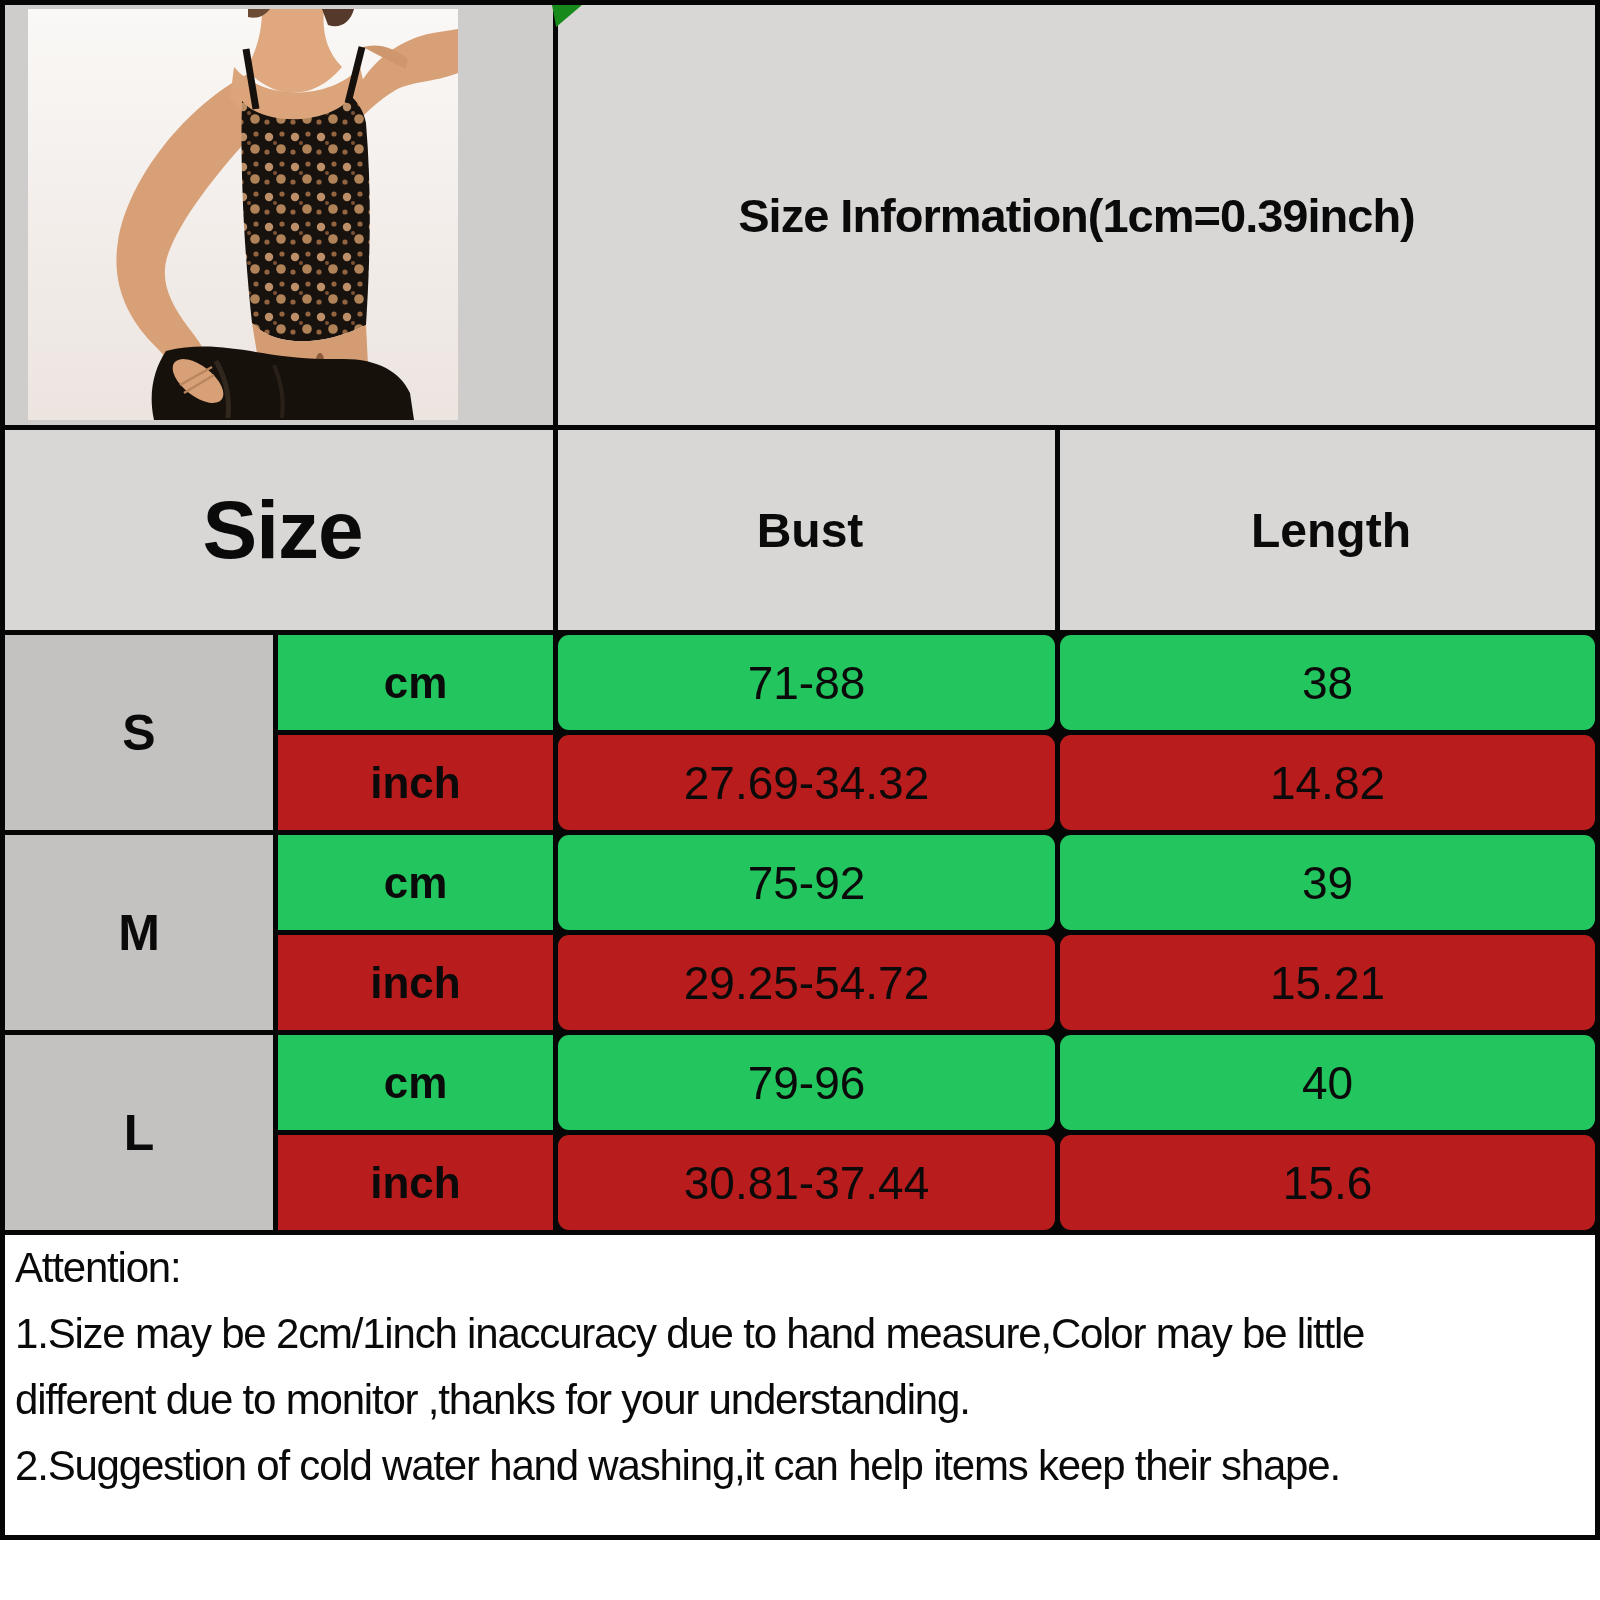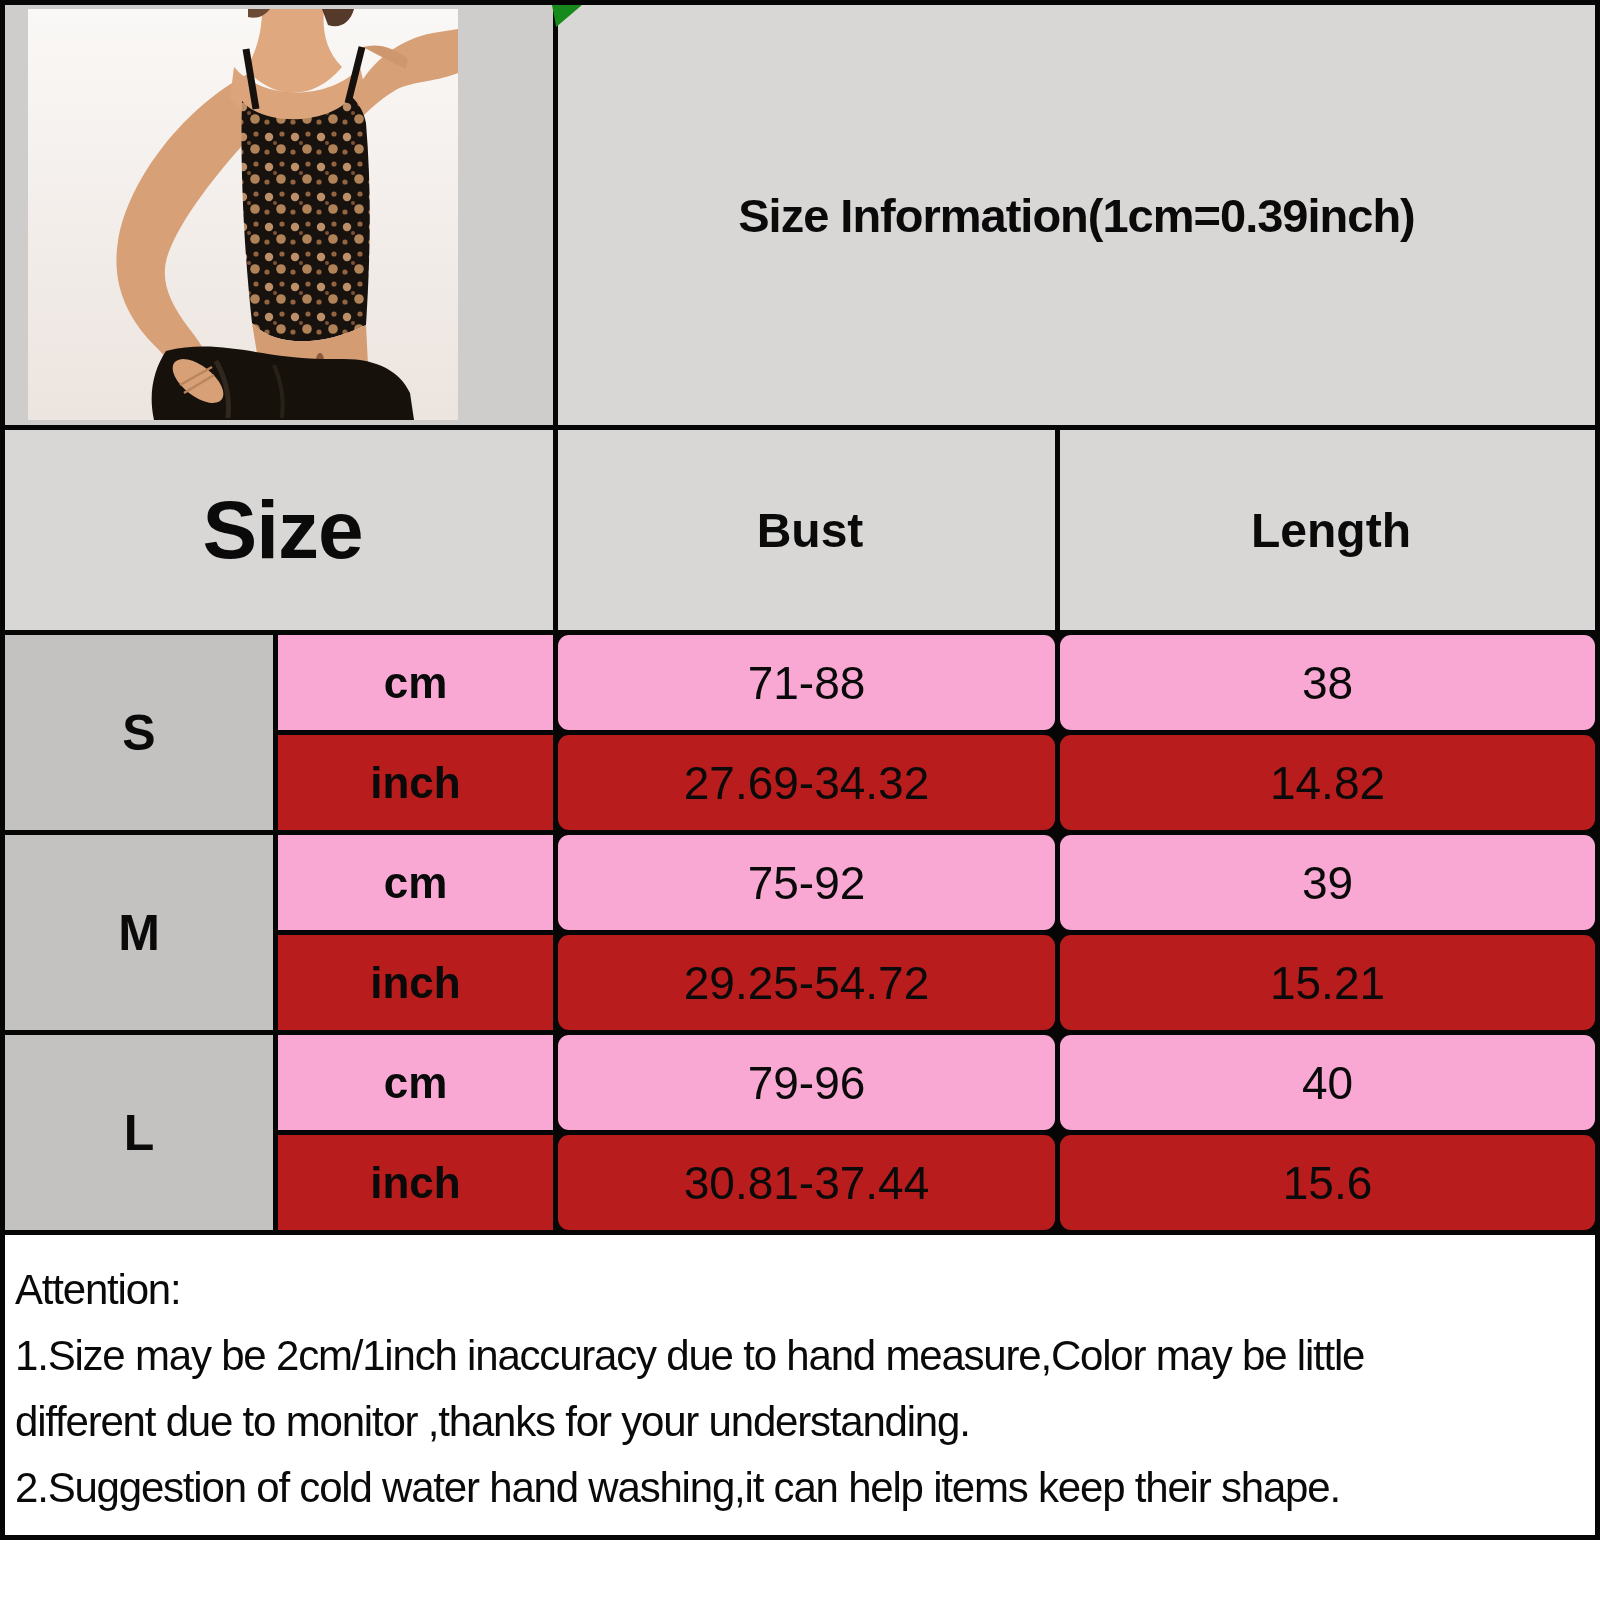--- a/index.html
+++ b/index.html
@@ -44,36 +44,36 @@
   .bust-head { grid-area:2/3/3/4; font-size:48px; }
   .length-head { grid-area:2/4/3/5; font-size:48px; }
 
   
   .lab { background:#c4c2c0; font-weight:bold; font-size:50px; }
   .lab-s { grid-area:3/1/5/2; }
   .lab-m { grid-area:5/1/7/2; }
   .lab-l { grid-area:7/1/9/2; }
   .unit { font-weight:bold; font-size:44px; }
   .val  { font-size:46px;border-radius:11px; }
-  .cm-bg { background:#f9a8d4; }
+  .cm-bg { background:#22c55e; }
   .inch-bg { background:#b91c1c; }
 
   
   .r3c2{grid-area:3/2} .r3c3{grid-area:3/3} .r3c4{grid-area:3/4}
   .r4c2{grid-area:4/2} .r4c3{grid-area:4/3} .r4c4{grid-area:4/4}
   .r5c2{grid-area:5/2} .r5c3{grid-area:5/3} .r5c4{grid-area:5/4}
   .r6c2{grid-area:6/2} .r6c3{grid-area:6/3} .r6c4{grid-area:6/4}
   .r7c2{grid-area:7/2} .r7c3{grid-area:7/3} .r7c4{grid-area:7/4}
   .r8c2{grid-area:8/2} .r8c3{grid-area:8/3} .r8c4{grid-area:8/4}
 
   
   .attention {
     grid-area:9/1/10/5;
     background:#ffffff;
-    padding:22px 8px 0 10px;
+    padding:0 8px 0 10px;
     font-size:42px;
     letter-spacing:-1.2px;
     line-height:66px;
     white-space:nowrap;
     overflow:hidden;
   }
 </style>
 </head>
 <body>
 

